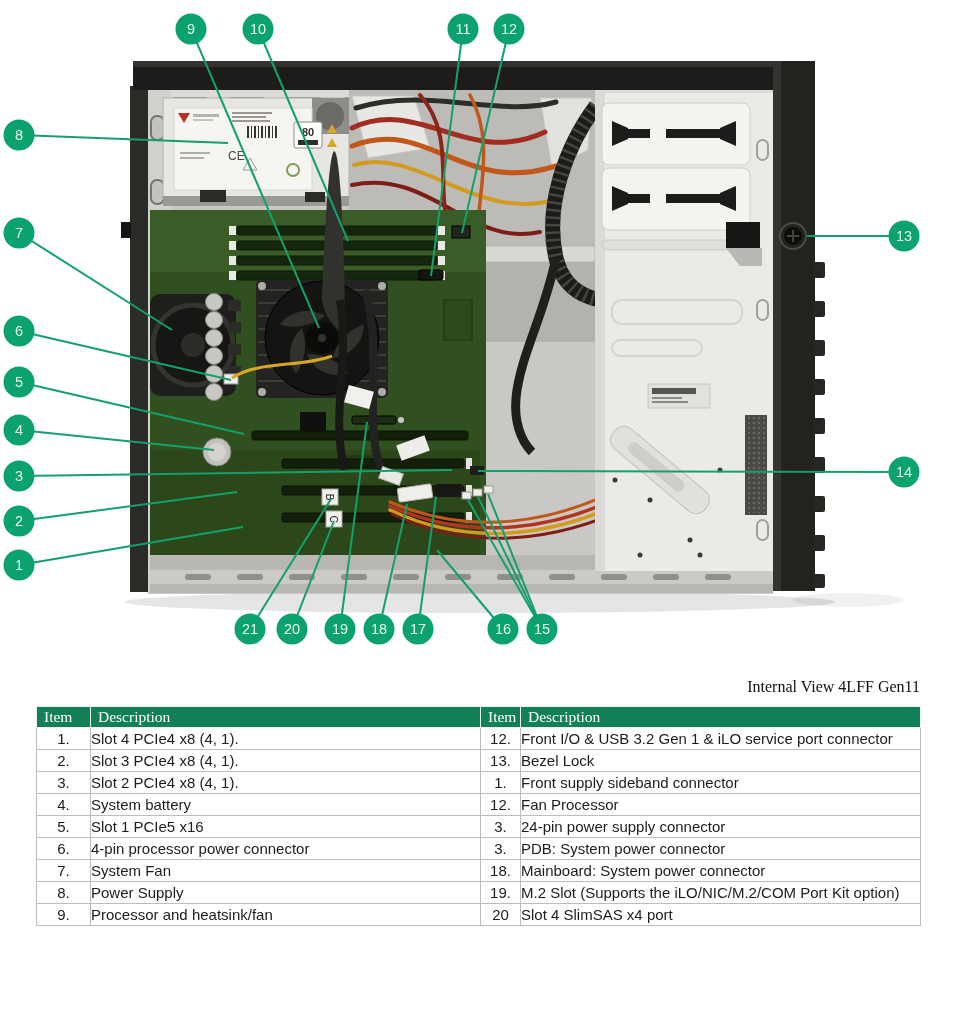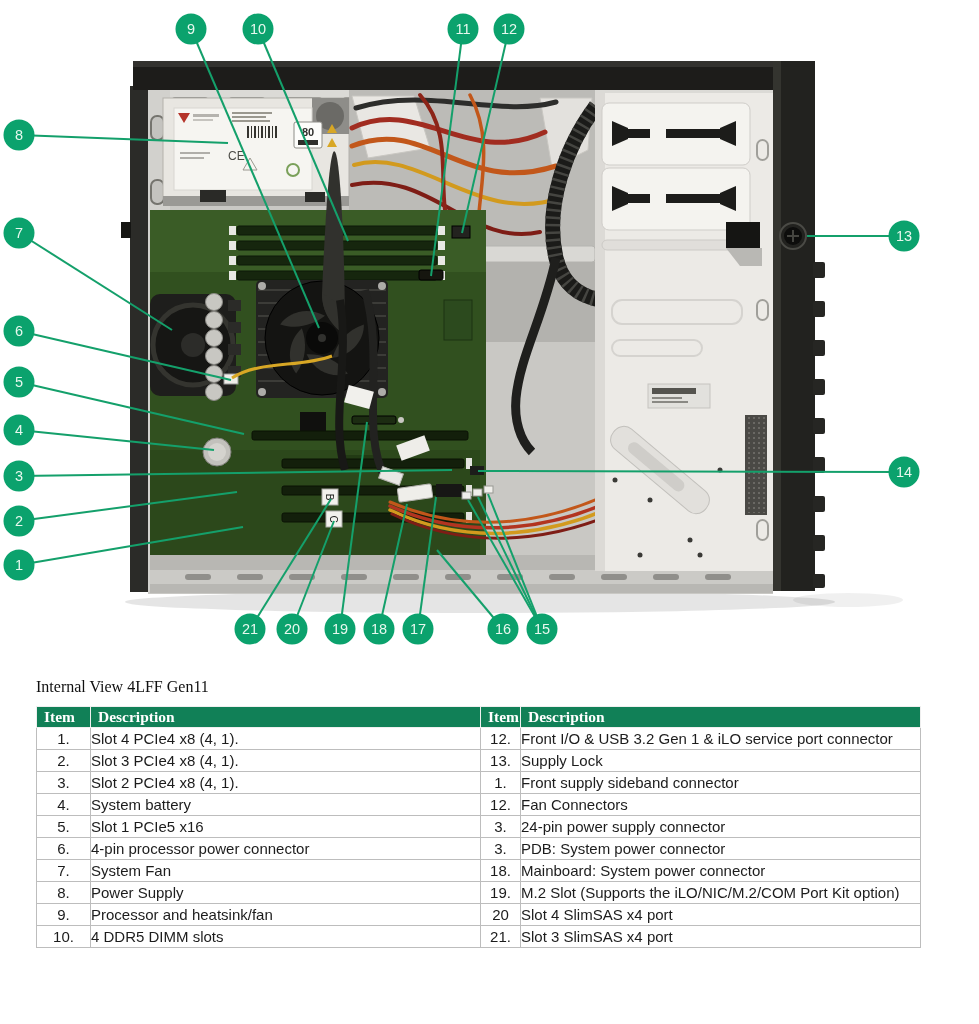--- a/index.html
+++ b/index.html
@@ -2,26 +2,26 @@
 <html><head>
 <meta charset="utf-8">
 <style>
   html,body{margin:0;padding:0;background:#ffffff;}
   body{width:979px;height:1024px;overflow:hidden;font-family:"Liberation Sans",sans-serif;}
   .figure-wrap{width:979px;height:660px;}
   svg{display:block;}
   .callout-line{stroke:#14a06b;stroke-width:2;fill:none;}
   .callout-circle{fill:#0ba26d;}
   .callout-num{fill:#e7f8ee;font-size:14.5px;font-family:"Liberation Sans",sans-serif;text-anchor:middle;}
-  .caption{margin:18px 0 0 36px;width:884px;text-align:left;
+  .caption{margin:18px 0 0 36px;width:884px;text-align:right;
            font-family:"Liberation Serif",serif;font-size:16px;color:#101010;}
   table.spec{border-collapse:collapse;margin:10px 0 0 36px;width:884px;table-layout:fixed;
              font-size:15px;color:#1c1c1c;}
   table.spec th{background:#118057;color:#ffffff;font-family:"Liberation Serif",serif;
-                font-size:15.5px;font-weight:bold;text-align:left;padding:1px 7px;
+                font-size:15.5px;font-weight:normal;text-align:left;padding:1px 7px;
                 border:1px solid #efefef;}
   table.spec td{border:1px solid #bdbdbd;padding:1px 0;vertical-align:top;line-height:19px;
                 overflow:hidden;}
   table.spec td.item{text-align:center;padding:1px 2px;}
   table.spec td.empty{background:#d6d6d6;}
   .svg-label{font-family:"Liberation Sans",sans-serif;}
 </style>
 </head>
 <body>
 
@@ -492,33 +492,33 @@
       <tr>
         <td class="item">1.</td>
         <td class="desc">Slot 4 PCIe4 x8 (4, 1).</td>
         <td class="item">12.</td>
         <td class="desc">Front I/O &amp; USB 3.2 Gen 1 &amp; iLO service port connector</td>
       </tr>
       <tr>
         <td class="item">2.</td>
         <td class="desc">Slot 3 PCIe4 x8 (4, 1).</td>
         <td class="item">13.</td>
-        <td class="desc">Supply Lock</td>
+        <td class="desc">Bezel Lock</td>
       </tr>
       <tr>
         <td class="item">3.</td>
         <td class="desc">Slot 2 PCIe4 x8 (4, 1).</td>
         <td class="item">1.</td>
         <td class="desc">Front supply sideband connector</td>
       </tr>
       <tr>
         <td class="item">4.</td>
         <td class="desc">System battery</td>
         <td class="item">12.</td>
-        <td class="desc">Fan Connectors</td>
+        <td class="desc">Fan Processor</td>
       </tr>
       <tr>
         <td class="item">5.</td>
         <td class="desc">Slot 1 PCIe5 x16</td>
         <td class="item">3.</td>
         <td class="desc">24-pin power supply connector</td>
       </tr>
       <tr>
         <td class="item">6.</td>
         <td class="desc">4-pin processor power connector</td>
@@ -536,20 +536,14 @@
         <td class="desc">Power Supply</td>
         <td class="item">19.</td>
         <td class="desc">M.2 Slot (Supports the iLO/NIC/M.2/COM Port Kit option)</td>
       </tr>
       <tr>
         <td class="item">9.</td>
         <td class="desc">Processor and heatsink/fan</td>
         <td class="item">20</td>
         <td class="desc">Slot 4 SlimSAS x4 port</td>
       </tr>
-      <tr>
-        <td class="item">10.</td>
-        <td class="desc">4 DDR5 DIMM slots</td>
-        <td class="item">21.</td>
-        <td class="desc">Slot 3 SlimSAS x4 port</td>
-      </tr>
     </tbody>
 </table>
 
 </body></html>

